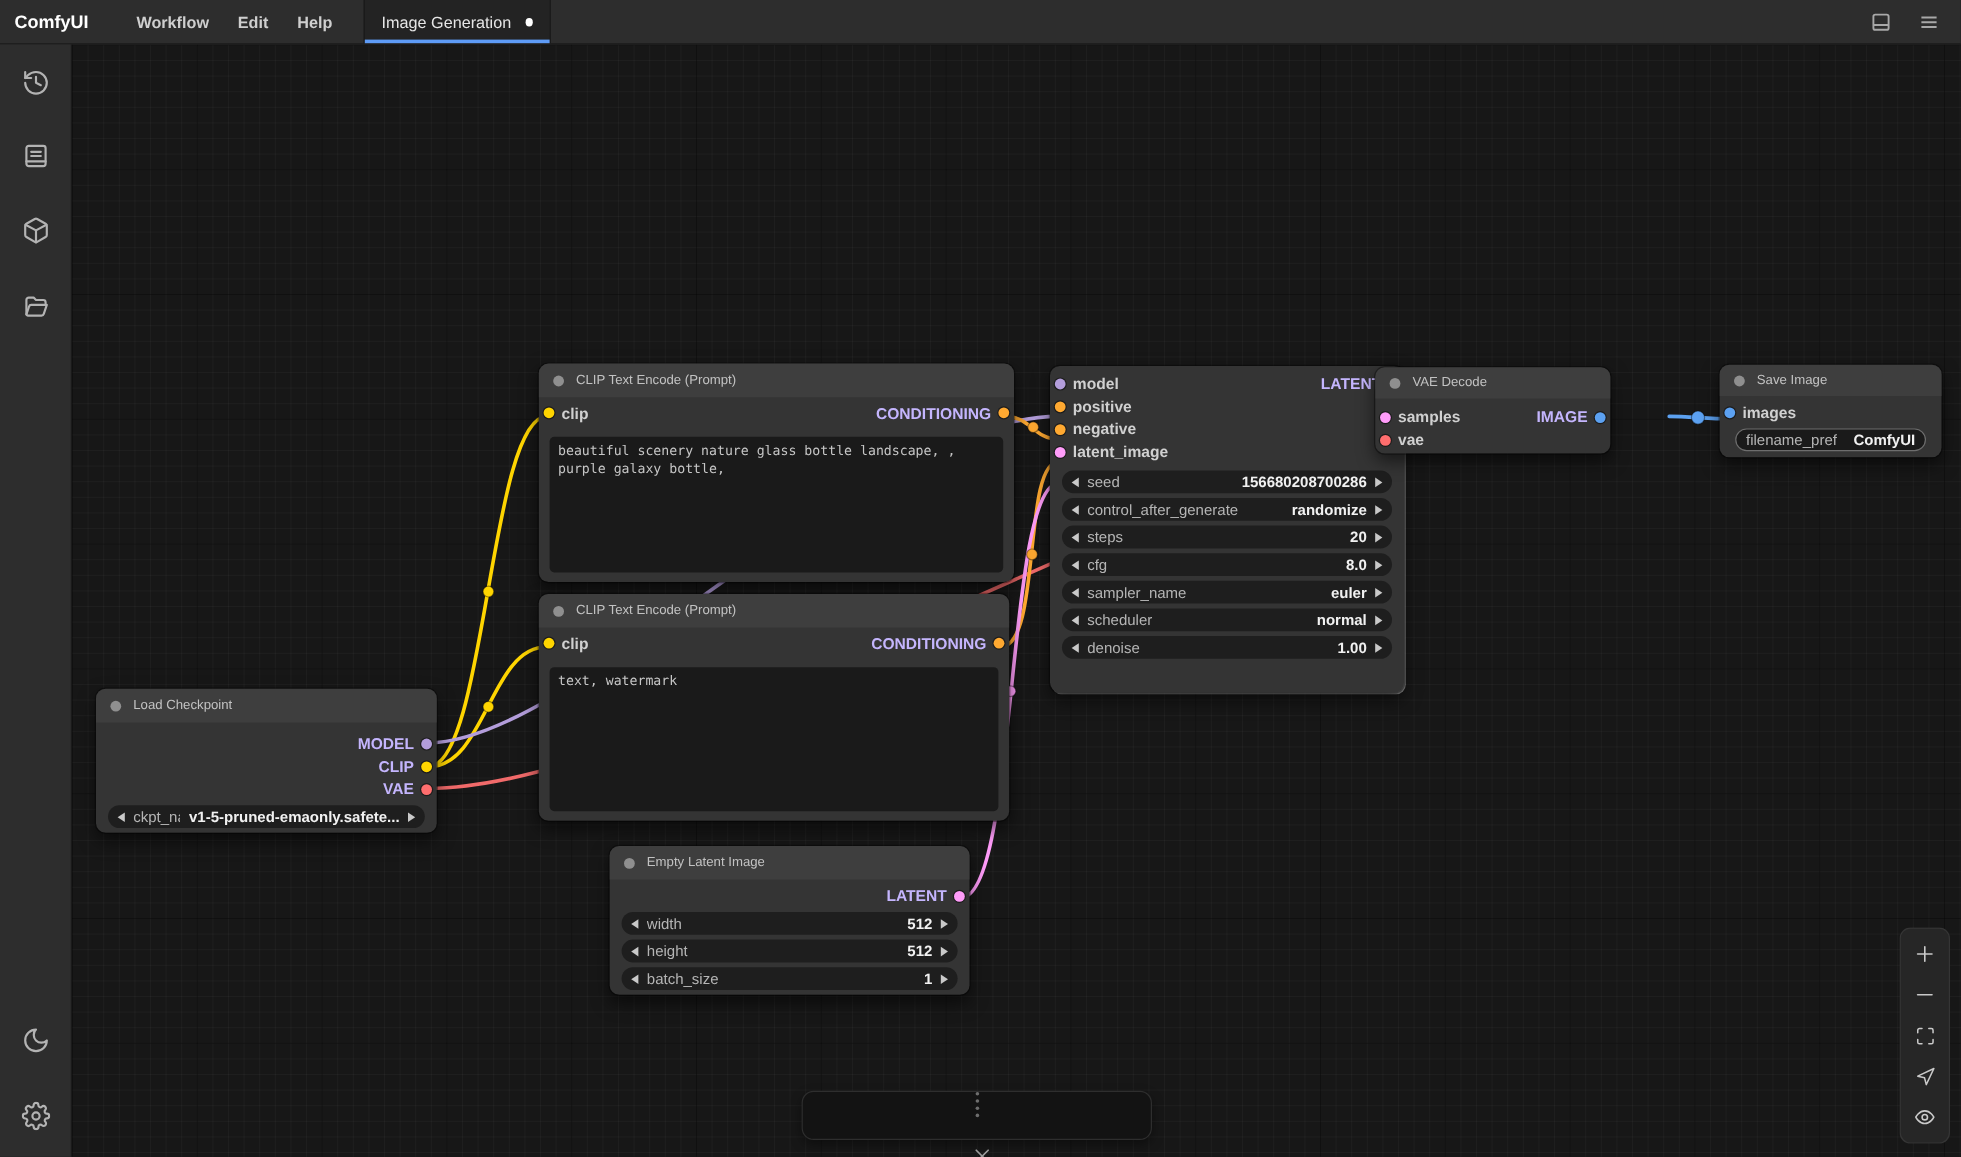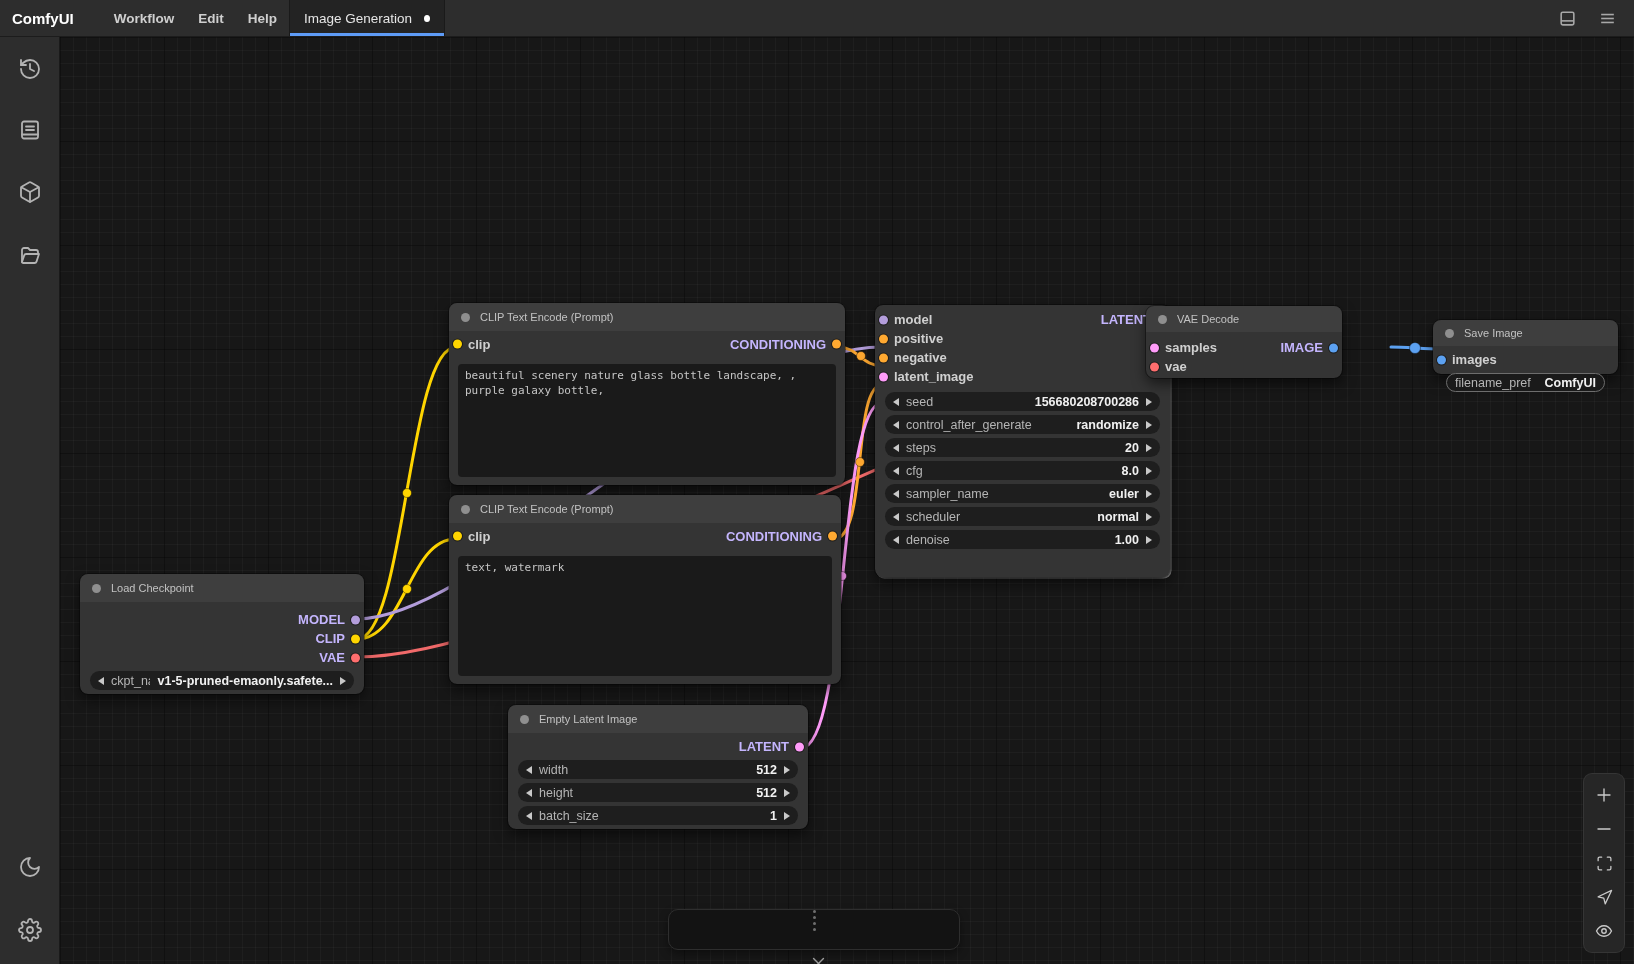--- a/index.html
+++ b/index.html
@@ -4,21 +4,21 @@
 <style>
   * { margin:0; padding:0; box-sizing:border-box; }
   html,body { width:1634px; height:964px; overflow:hidden; background:#161616;
               font-family:"Liberation Sans",sans-serif; }
 
   
   .topbar { position:absolute; left:0; top:0; width:1634px; height:37px; background:#2d2d2d;
             border-bottom:1px solid #1c1c1c; display:flex; align-items:stretch; z-index:10; }
   .logo { color:#fff; font-weight:bold; font-size:15px; display:flex; align-items:center; padding:0 10px 0 12px; margin-right:18px; }
   .menu-item { color:#cfcfcf; font-size:13.5px; font-weight:bold; display:flex; align-items:center; padding:0 12px; cursor:pointer; }
-  .tab { width:156px; background:#232323; border-left:1px solid #1a1a1a; border-right:1px solid #1a1a1a;
+  .tab { margin-left:14px; width:156px; background:#232323; border-left:1px solid #1a1a1a; border-right:1px solid #1a1a1a;
          display:flex; align-items:center; gap:12px; padding:0 14px; position:relative; }
   .tab-label { color:#e6e6e6; font-size:13.5px; white-space:nowrap; }
   .tab-dot { width:7px; height:7px; border-radius:50%; background:#fff; }
   .tab-underline { position:absolute; left:0; right:0; bottom:0; height:3px; background:#5e9bf6; }
   .topbar-right { margin-left:auto; display:flex; align-items:center; gap:6px; padding-right:10px; }
   .tb-btn { width:34px; height:30px; display:flex; align-items:center; justify-content:center; border-radius:4px; cursor:pointer; }
   .tb-btn svg { stroke:#a8a8a8; }
 
   
   .sidebar { position:absolute; left:0; top:37px; width:60px; bottom:0; background:#2d2d2d;
@@ -326,21 +326,21 @@
       <span class="out-label">IMAGE</span>
       <span class="slot-dot dot-out" style="background:#5CA1F1;"></span>
     </div>
     <div class="srow">
       <span class="slot-dot dot-in" style="background:#FF6E6E;"></span>
       <span class="in-label">vae</span>
     </div>
   </div>
 </div>
 
-<div class="node" style="left:1433px; top:320px; width:185px; height:54px;">
+<div class="node" style="left:1433px; top:304px; width:185px; height:77px;">
   <div class="nhead" style="height:26px;">
     <span class="ndot"></span>
     <span class="ntitle">Save Image</span>
   </div>
   <div class="nbody" style="padding-top:4px;">
     <div class="srow">
       <span class="slot-dot dot-in" style="background:#5CA1F1;"></span>
       <span class="in-label">images</span>
     </div>
     <div class="pill no-arrows" style="margin:4px 13px 0 13px; gap:14px;">

